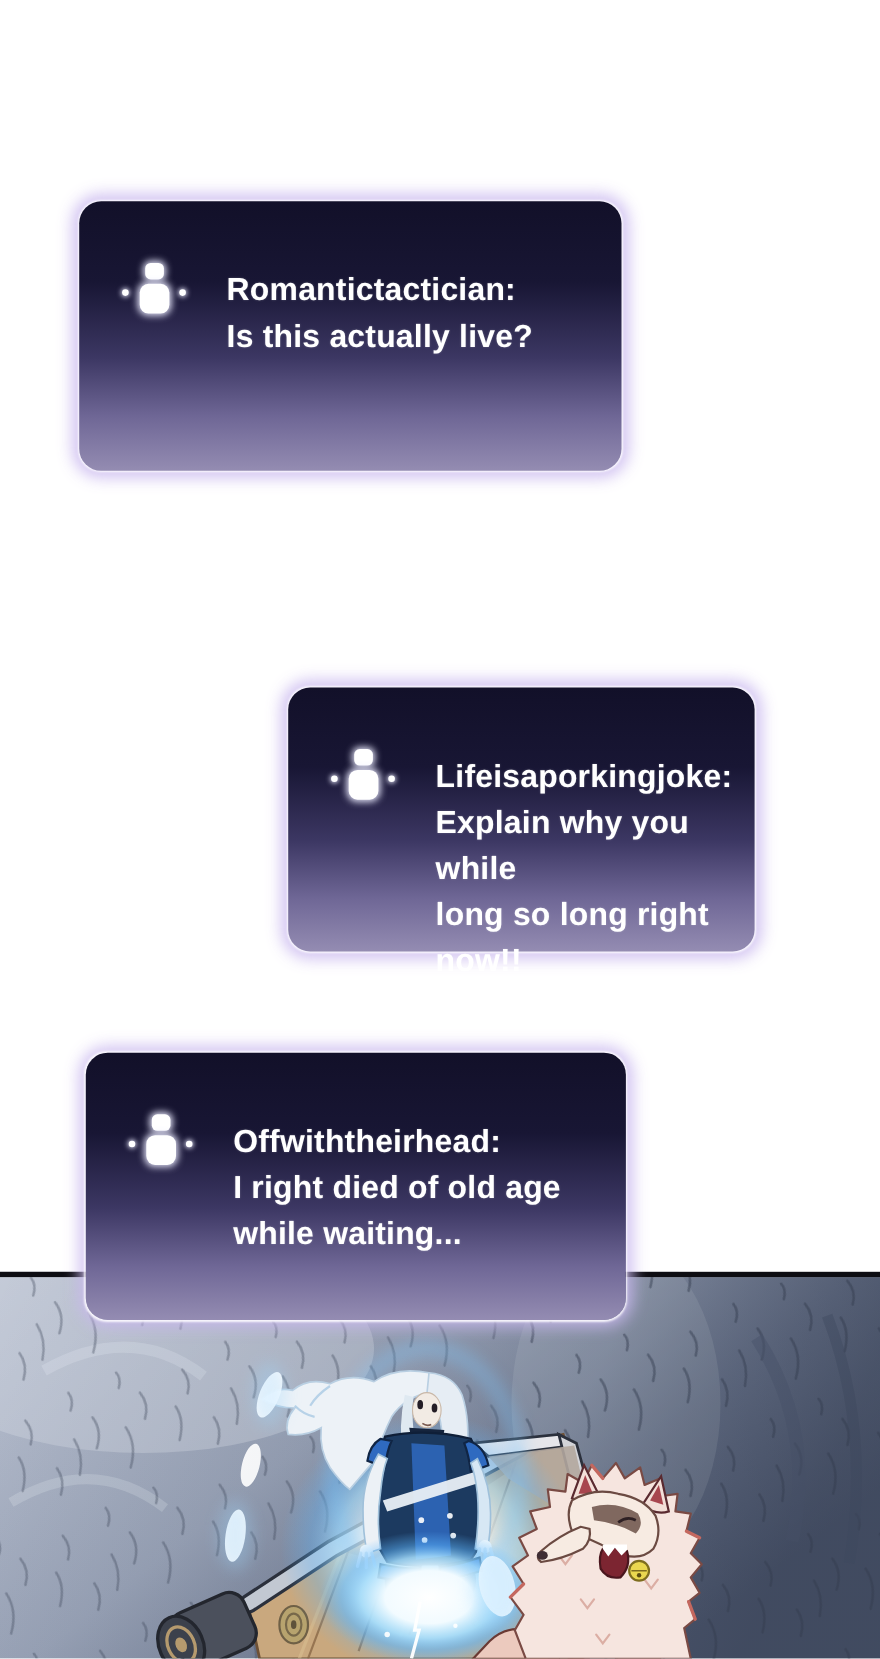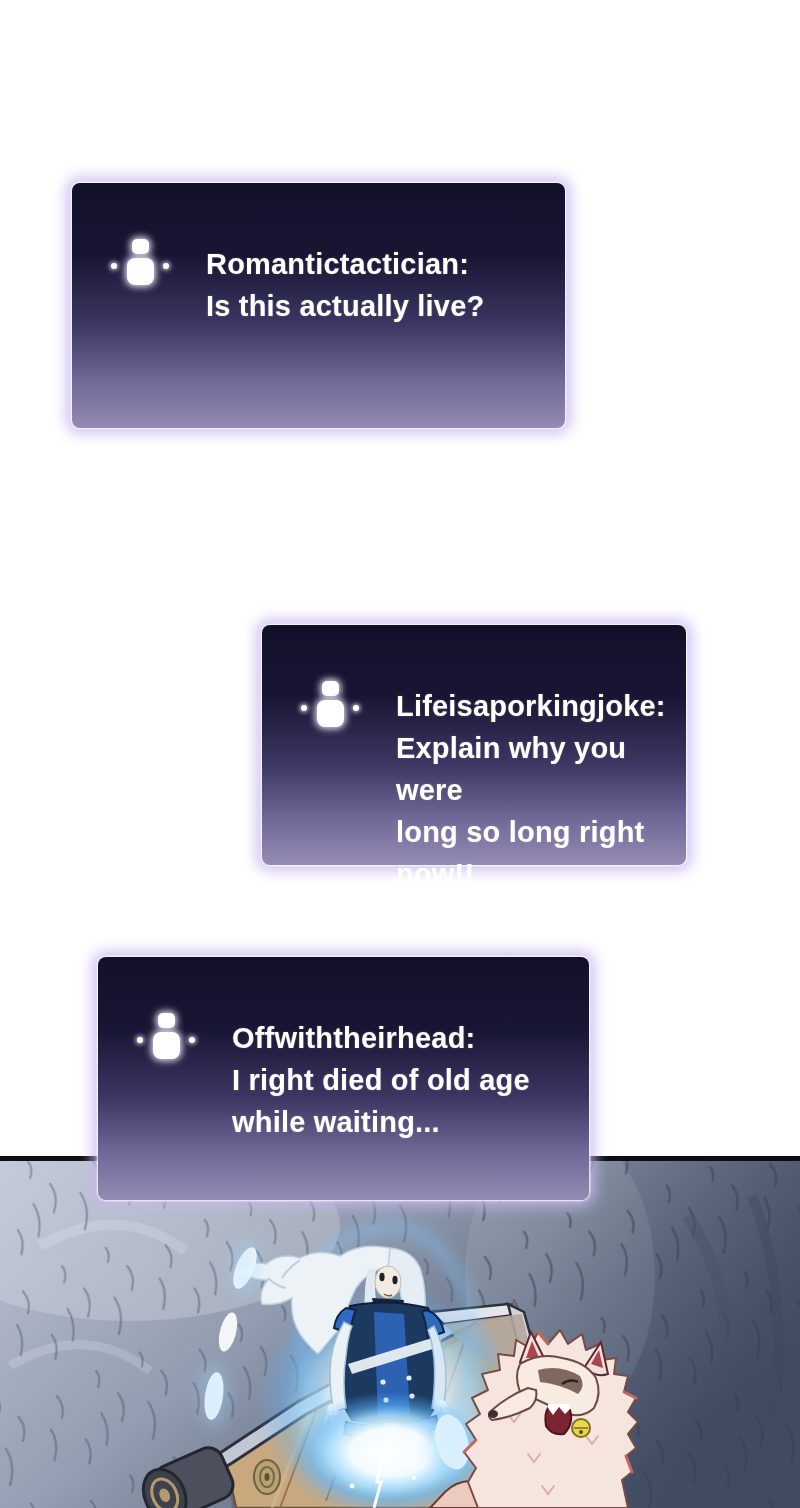--- a/index.html
+++ b/index.html
@@ -2,28 +2,28 @@
 <html><head>
 <meta charset="utf-8">
 <style>
   html,body{margin:0;padding:0;background:#ffffff;}
   body{font-family:"Liberation Sans","DejaVu Sans",sans-serif;}
   #stage{position:relative;width:800px;height:1508px;background:#ffffff;overflow:hidden;margin:0 auto;}
 
   
   .chat-box{
     position:absolute;
-    border-radius:8px;
+    border-radius:20px;
     background:linear-gradient(180deg,#121029 0%,#181634 30%,#3c3763 58%,#6f6796 80%,#948cb2 100%);
     box-shadow:0 0 2px 1px rgba(255,255,255,.9), 0 0 14px 6px rgba(201,183,238,.85);
     text-decoration:underline;
   }
   .box1{left:72px;top:183px;width:493px;height:245px;z-index:3;}
   .box2{left:262px;top:625px;width:424px;height:240px;z-index:3;}
-  .box3{left:78px;top:957px;width:491px;height:243px;z-index:3;margin-left:20px;}
+  .box3{left:78px;top:957px;width:491px;height:243px;z-index:3;}
 
   .msg{position:absolute;left:134px;top:60px;right:14px;color:#ffffff;
        font-size:29px;line-height:42px;font-weight:bold;letter-spacing:.2px;
        text-shadow:0 0 2px rgba(255,255,255,.25);}
   .user-icon{position:absolute;left:38px;top:54px;width:60px;height:60px;}
   .ui-head{position:absolute;left:22px;top:2px;width:17px;height:15px;border-radius:5px;
            background:#fff;box-shadow:0 0 7px 2px rgba(235,235,255,.95);}
   .ui-body{position:absolute;left:17px;top:21px;width:27px;height:27px;border-radius:8px;
            background:#fff;box-shadow:0 0 7px 2px rgba(235,235,255,.95);}
   .ui-dot{position:absolute;top:26px;width:6px;height:6px;border-radius:50%;background:#fff;
@@ -55,21 +55,21 @@
 
   <div class="chat-box box2">
     <div class="user-icon">
       <span class="ui-dot ui-dot-l"></span>
       <span class="ui-head"></span>
       <span class="ui-body"></span>
       <span class="ui-dot ui-dot-r"></span>
     </div>
     <div class="msg">
       <div class="line">Lifeisaporkingjoke:</div>
-      <div class="line">Explain why you were</div>
+      <div class="line">Explain why you while</div>
       <div class="line">long so long right now!!</div>
     </div>
   </div>
 
   <div class="chat-box box3">
     <div class="user-icon">
       <span class="ui-dot ui-dot-l"></span>
       <span class="ui-head"></span>
       <span class="ui-body"></span>
       <span class="ui-dot ui-dot-r"></span>

